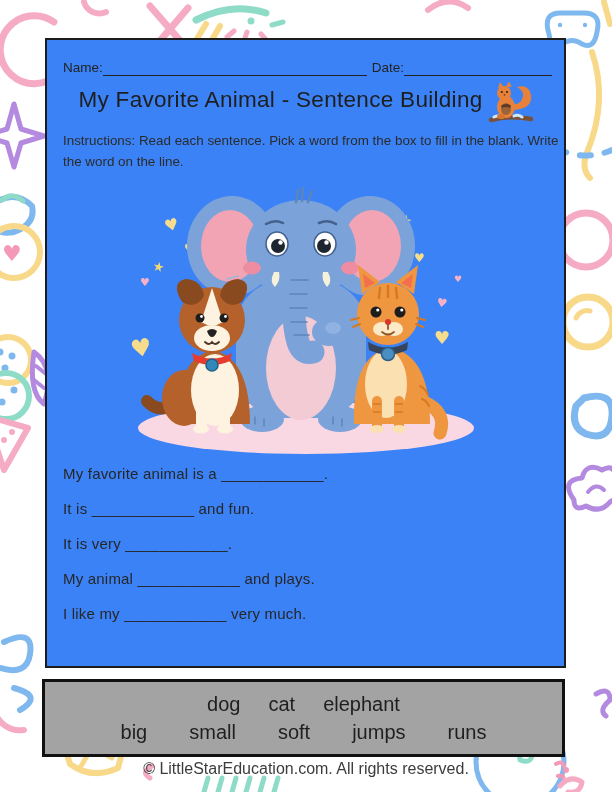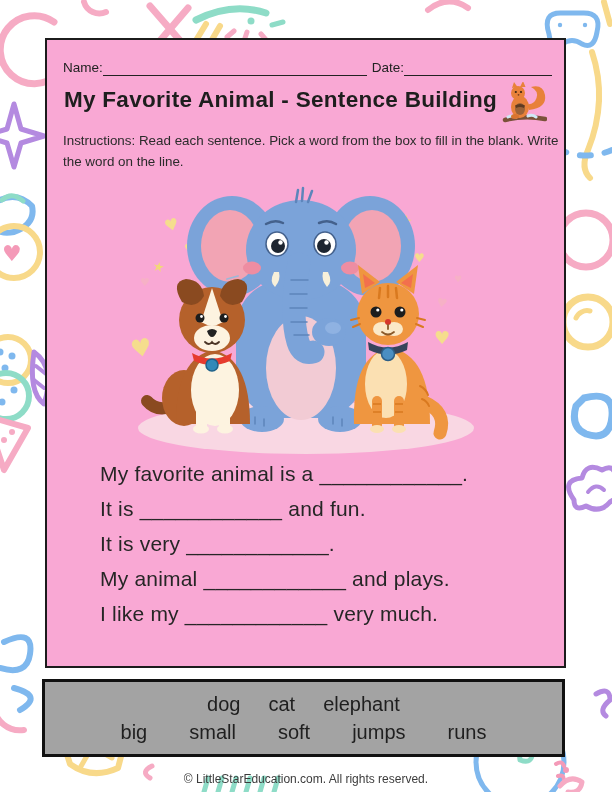--- a/index.html
+++ b/index.html
@@ -5,53 +5,53 @@
   html,body{margin:0;padding:0;}
   body{
     width:612px;height:792px;position:relative;overflow:hidden;background:#ffffff;
     font-family:"Liberation Sans", sans-serif;color:#2b2b2b;
   }
   .doodles{position:absolute;inset:0;z-index:0;}
   .doodles svg{width:612px;height:792px;display:block;}
 
   .sheet{
     position:absolute;left:45px;top:38px;width:517px;height:626px;
-    background:#f9a8d4;border:2px solid #1c1c1c;z-index:1;box-sizing:content-box;
+    background:#3b82f6;border:2px solid #1c1c1c;z-index:1;box-sizing:content-box;
   }
   .header-row{
     position:absolute;top:20px;left:16px;right:12px;display:flex;align-items:flex-end;
     font-size:13.5px;color:#222;
   }
   .hlabel{white-space:nowrap;padding-bottom:1px;}
   .write-line{border-bottom:1.5px solid #222;height:15px;}
   .name-line{flex:1;margin-right:5px;}
   .date-line{width:148px;}
 
-  .title-row{position:absolute;top:42px;left:0;right:0;display:flex;justify-content:center;align-items:center;font-weight:bold;}
+  .title-row{position:absolute;top:42px;left:0;right:0;display:flex;justify-content:center;align-items:center;}
   .title-text{font-size:22.5px;letter-spacing:.3px;color:#1e1e1e;white-space:nowrap;}
   .squirrel{width:46px;height:46px;margin-left:4px;margin-bottom:-10px;flex:0 0 auto;}
 
   .instructions{position:absolute;top:90px;left:16px;width:497px;font-size:13.4px;line-height:1.6;color:#2b2b2b;}
 
   .illustration{position:absolute;top:132px;left:69px;width:380px;height:290px;}
 
-  .sentences{position:absolute;top:416px;left:16px;right:10px;font-size:21px;color:#262626;margin-left:37px;}
+  .sentences{position:absolute;top:416px;left:16px;right:10px;font-size:15px;color:#262626;}
   .sentence{height:35px;line-height:35px;white-space:nowrap;letter-spacing:.2px;}
 
   .wordbox{
     position:absolute;left:42px;top:679px;width:517px;height:72px;background:#a3a3a3;
     border:3px solid #111;z-index:1;display:flex;flex-direction:column;justify-content:center;gap:5px;
     box-sizing:content-box;
   }
   .wb-row{display:flex;justify-content:center;align-items:center;font-size:20px;color:#1f1f1f;}
   .wb-row1{gap:28px;}
   .wb-row2{gap:42px;}
   .wb-word{white-space:nowrap;}
 
-  .footer{position:absolute;top:760px;left:0;width:100%;text-align:center;font-size:12px;color:#3c3c3c;z-index:1;margin-top:12px;}
+  .footer{position:absolute;top:760px;left:0;width:100%;text-align:center;font-size:16px;color:#3c3c3c;z-index:1;}
 
   svg text{font-family:"DejaVu Sans", sans-serif;}
 </style>
 </head>
 <body>
 
 <div class="doodles">
   <svg viewBox="0 0 612 792" fill="none" stroke-linecap="round" stroke-linejoin="round">
     <g>
       <path d="M54 22 A34 34 0 1 0 58 74" stroke="#f6abc4" stroke-width="7"></path>

